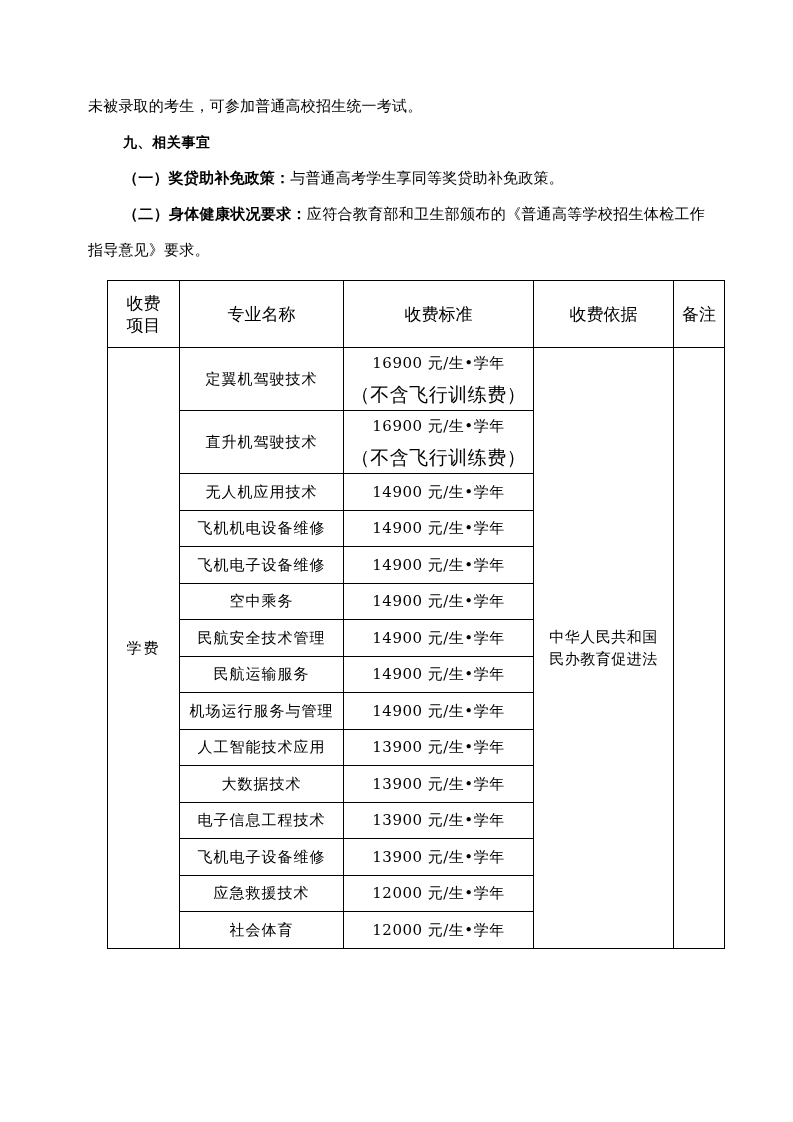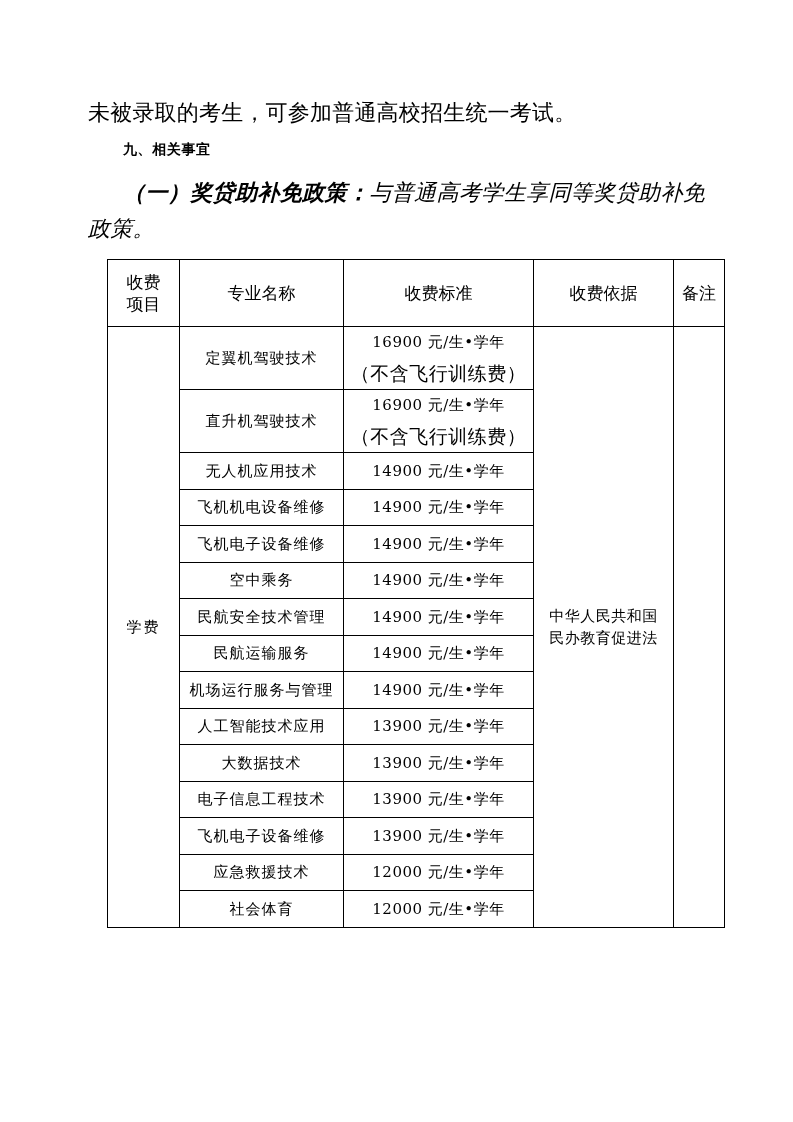--- a/index.html
+++ b/index.html
@@ -17,29 +17,28 @@
   }
   .page {
     position: absolute;
     left: 0; top: 0;
     width: 793px;
     height: 1122px;
     box-sizing: border-box;
     padding: 88px 88px 40px 88px;
   }
   .para {
-    font-size: 22px;
+    font-size: 15px;
     line-height: 36px;
     text-align: justify;
-    margin: 7px 0 0 0;
+    margin: 0 0 0 0;
     letter-spacing: 0.2px;
   }
   .para.indent2 {
     text-indent: 35px;
-    font-style: italic;
   }
   .heading {
     font-size: 14px;
     line-height: 36px;
     font-weight: bold;
     text-indent: 35px;
     margin: 0;
     letter-spacing: 0.6px;
   }
   .bold {
@@ -111,20 +110,21 @@
 <body>
 
 <div class="page">
 
   <p class="para">未被录取的考生，可参加普通高校招生统一考试。</p>
 
   <p class="heading">九、相关事宜</p>
 
   <p class="para indent2"><span class="bold">（一）奖贷助补免政策：</span><span>与普通高考学生享同等奖贷助补免政策。</span></p>
 
+  <p class="para indent2"><span class="bold">（二）身体健康状况要求：</span><span>应符合教育部和卫生部颁布的《普通高等学校招生体检工作指导意见》要求。</span></p>
 
 
   <div class="table-wrap">
     <table class="fee">
       <colgroup>
         <col class="col-item">
         <col class="col-major">
         <col class="col-std">
         <col class="col-basis">
         <col class="col-note">

